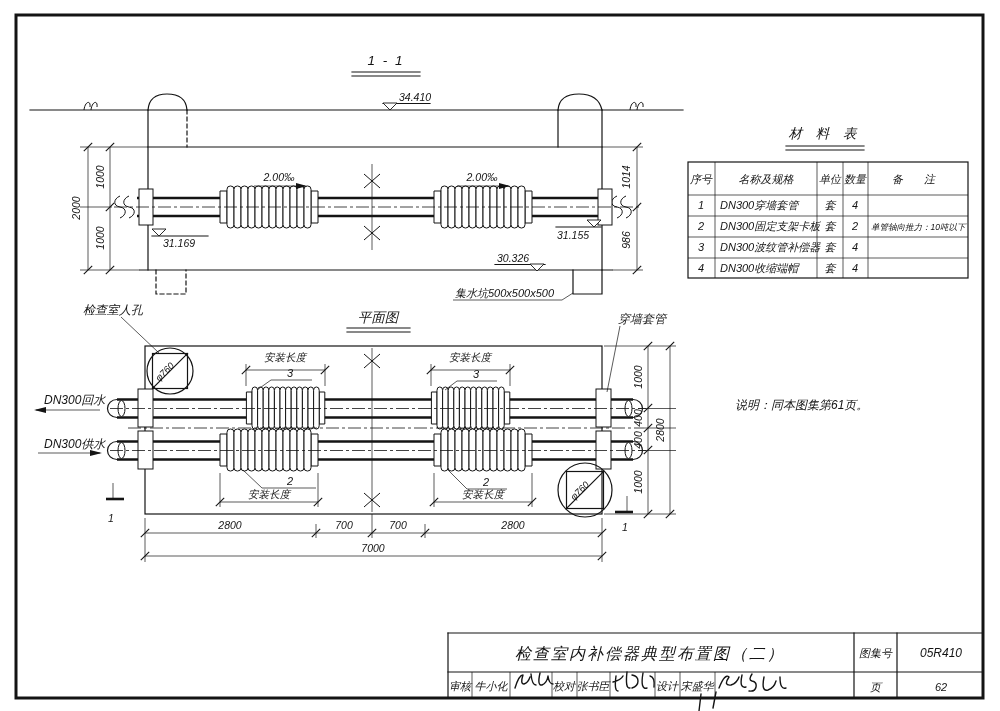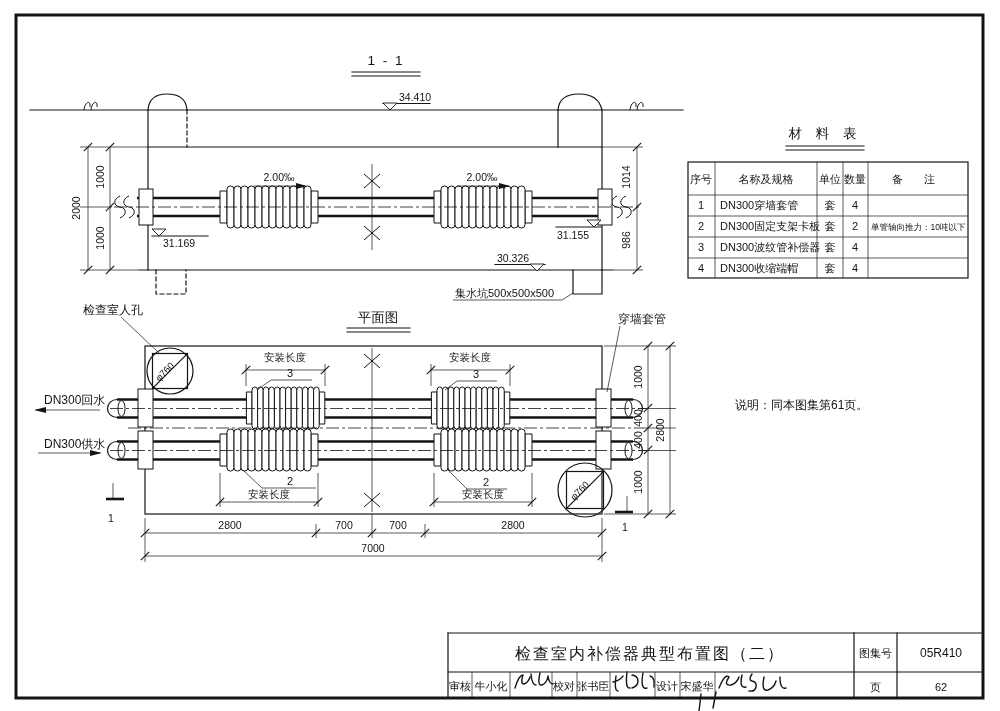--- a/index.html
+++ b/index.html
@@ -1,16 +1,16 @@
 <!DOCTYPE html>
 <html><head>
 <meta charset="utf-8">
 <style>
   html,body{margin:0;padding:0;background:#fff;}
-  .page{position:relative;width:1000px;height:711px;background:#fff;overflow:hidden;}
+  .page{position:relative;width:1000px;height:711px;background:#fff;overflow:hidden;font-style:italic;}
   svg text{font-family:"Liberation Sans","DejaVu Sans",sans-serif;fill:#141414;}
   .ln{stroke:#141414;fill:none;stroke-width:1.2;stroke-linecap:square;}
   .xt{stroke:#141414;fill:none;stroke-width:3;}
   .pw{stroke:#141414;fill:none;stroke-width:2.3;}
   .thin{stroke:#141414;fill:none;stroke-width:0.7;}
   .dash{stroke-dasharray:4 3;}
   .cl{stroke:#141414;fill:none;stroke-width:0.8;stroke-dasharray:13 3 3 3;}
   .wf{fill:#fff;stroke:#141414;stroke-width:1;}
   .tri{fill:#fff;stroke:#141414;stroke-width:0.9;}
   .hd{fill:#141414;stroke:none;}

